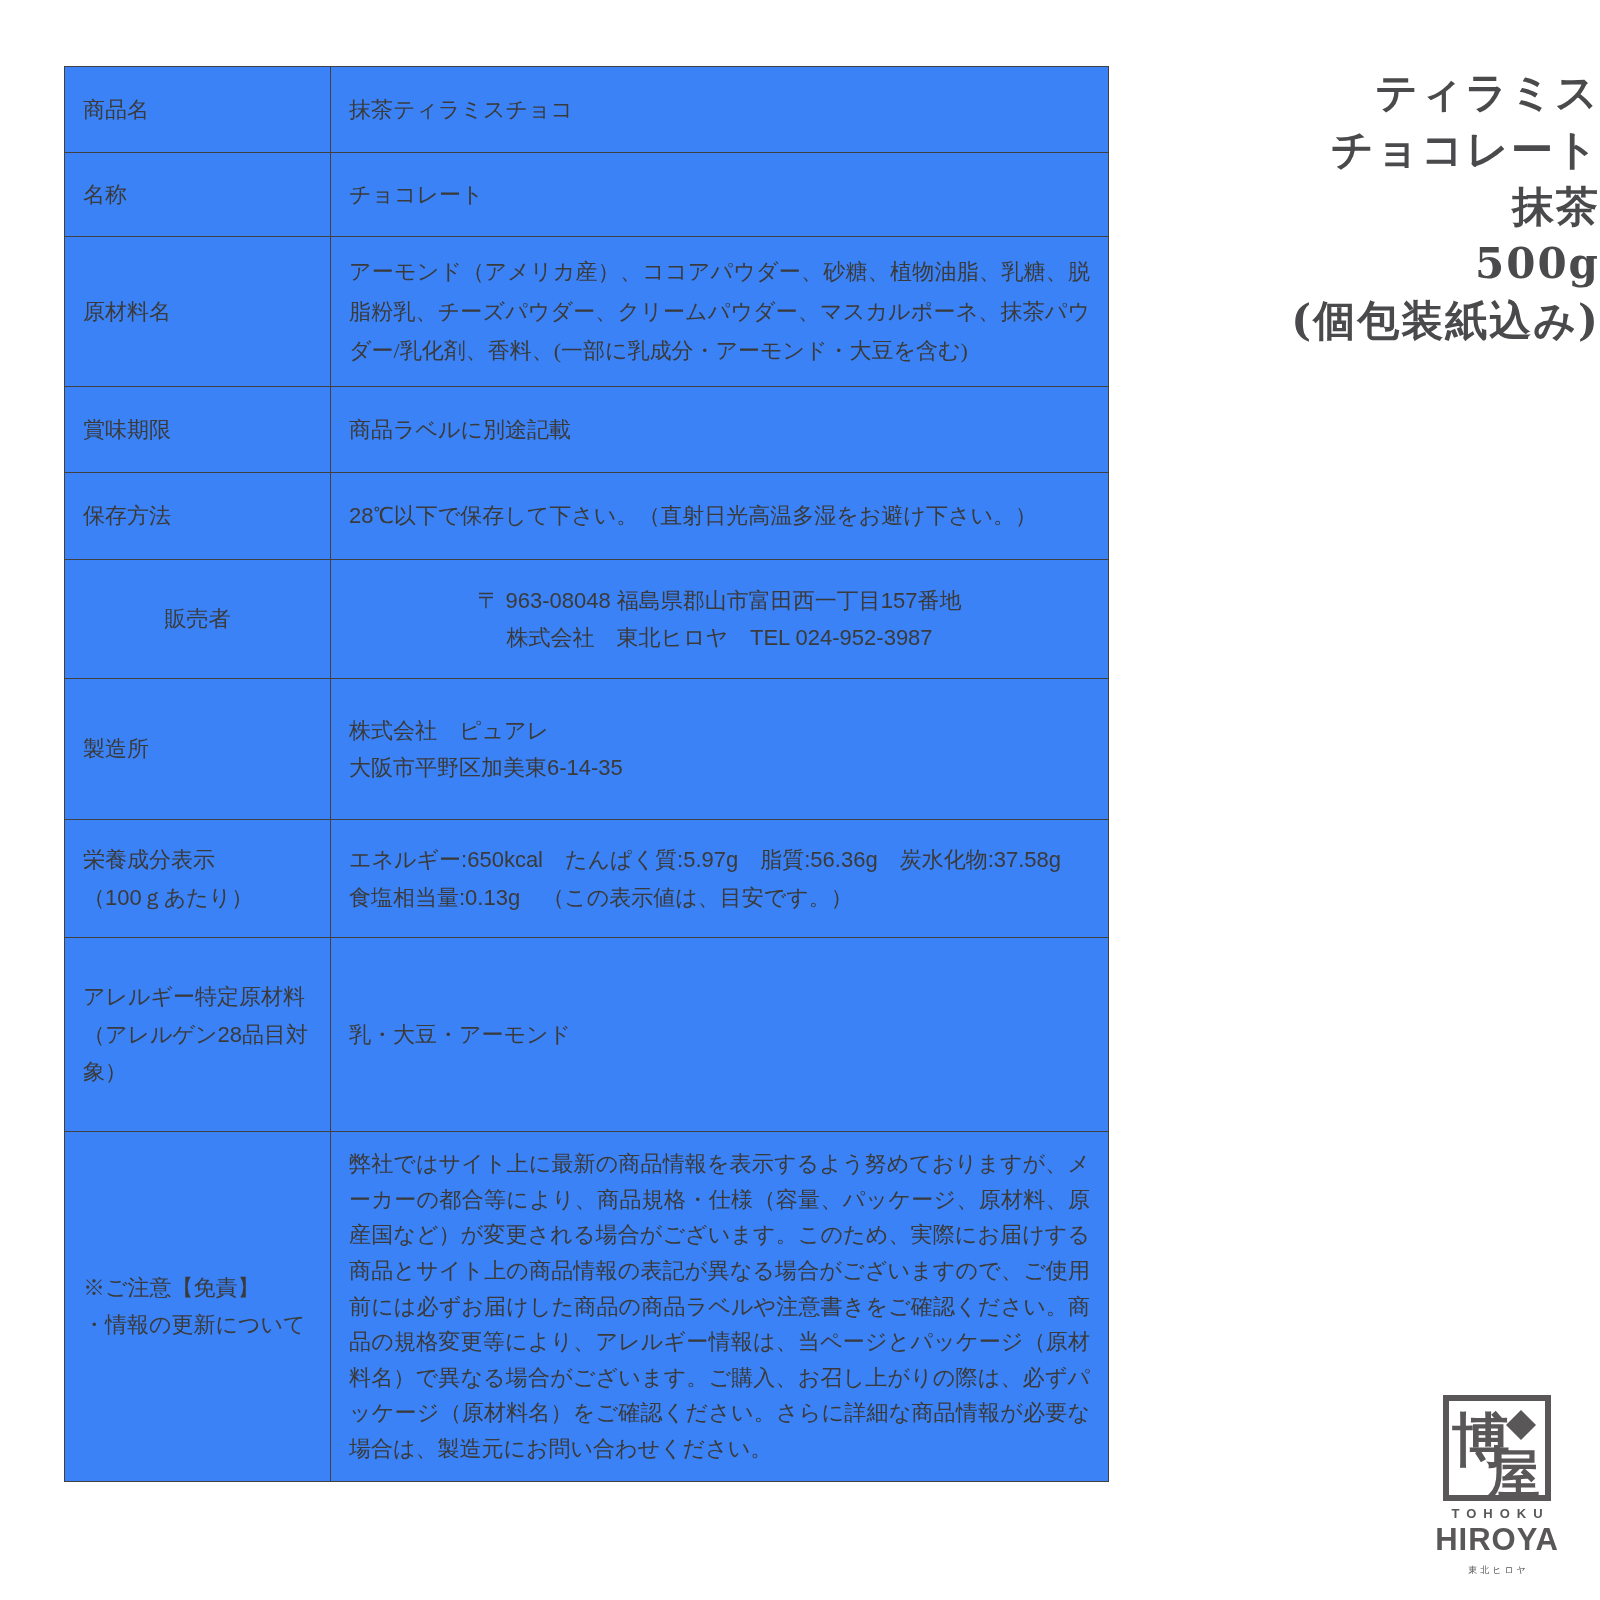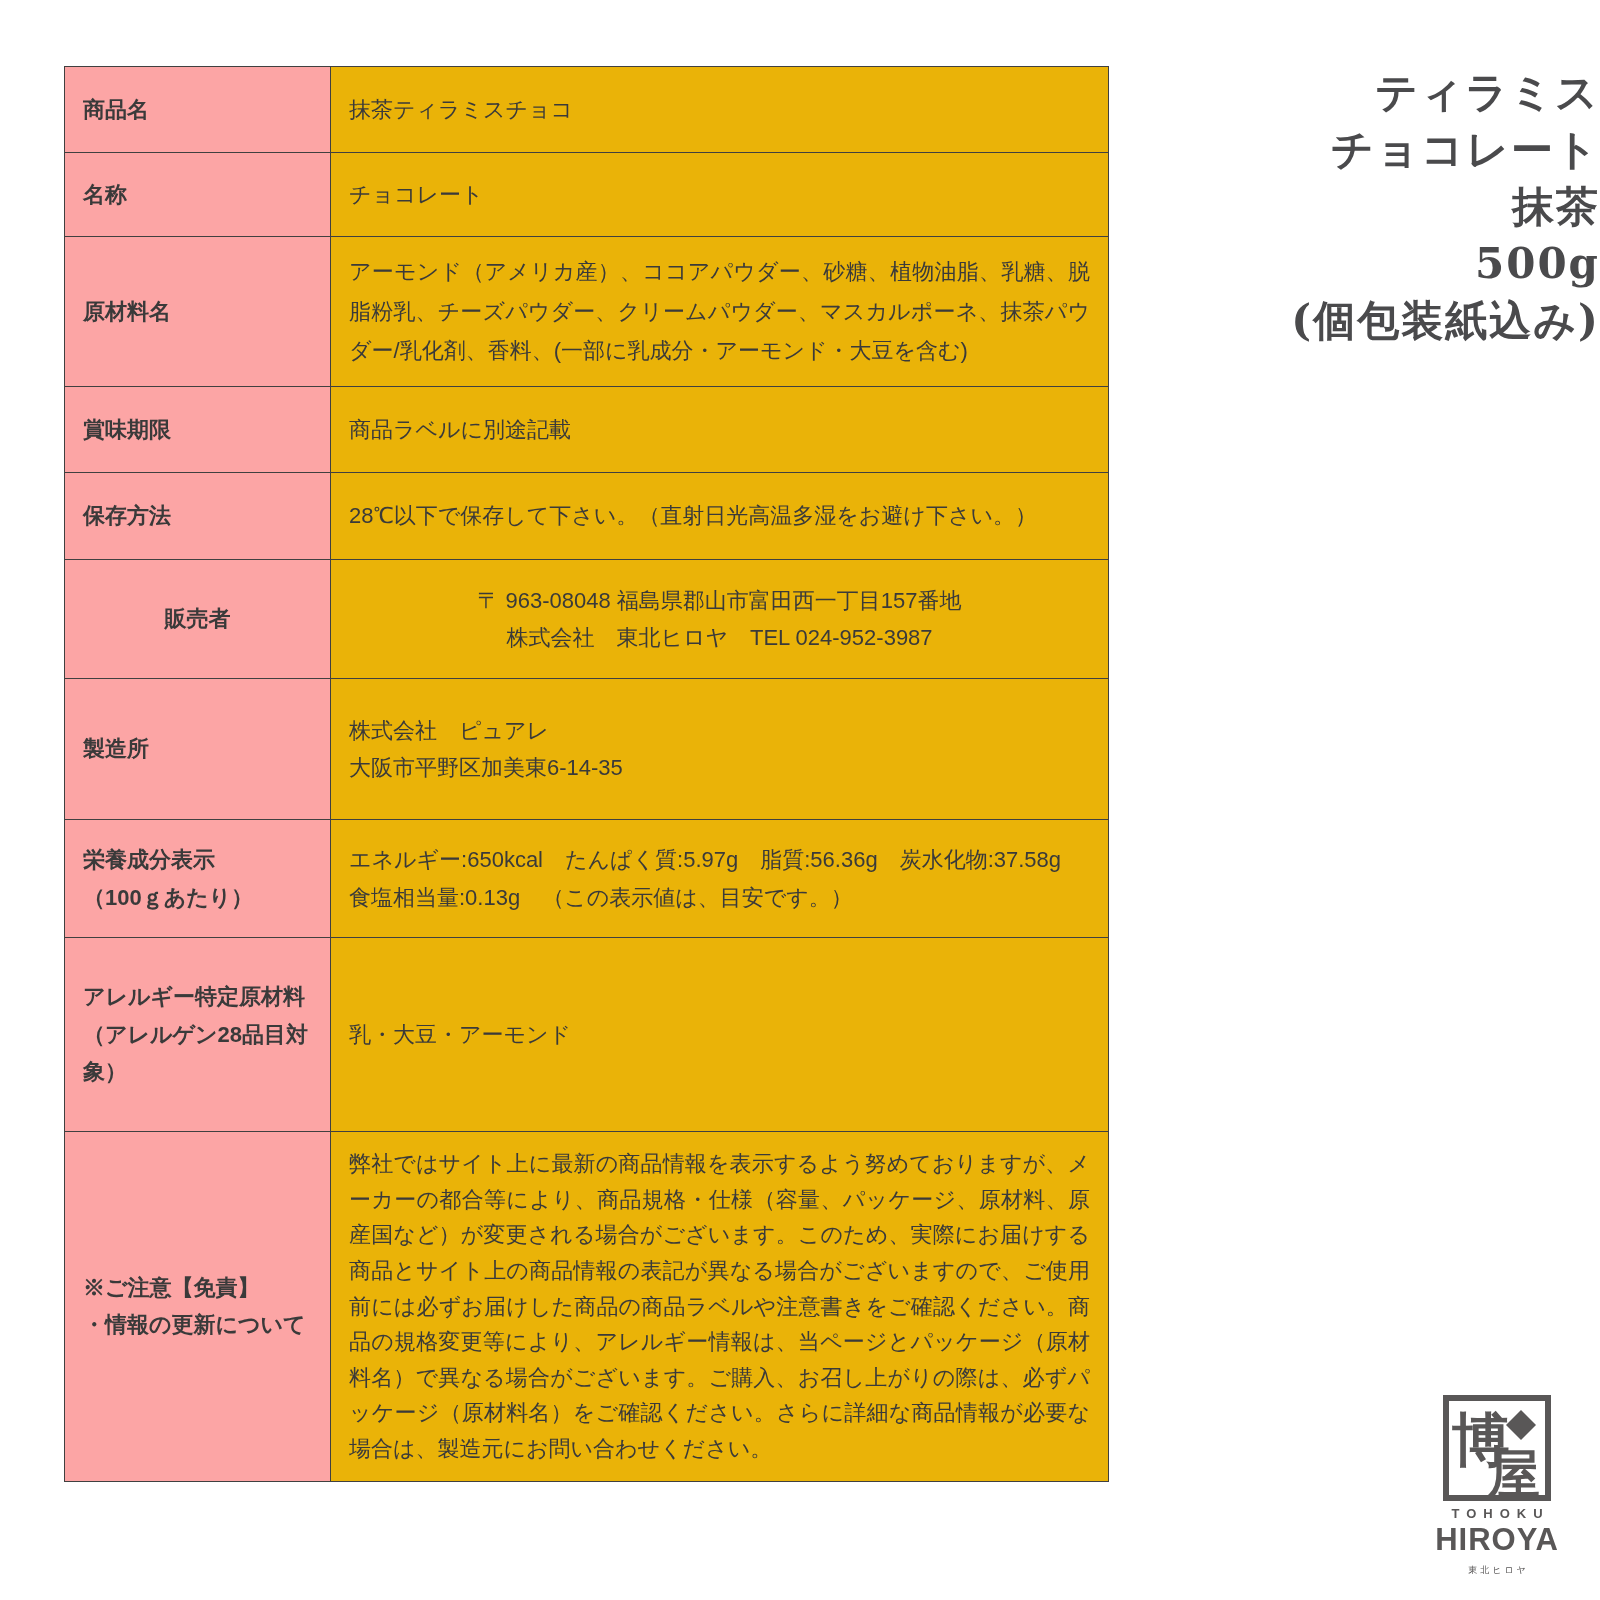--- a/index.html
+++ b/index.html
@@ -23,26 +23,25 @@
   }
   table.spec td {
     border: 1.5px solid #404040;
     vertical-align: middle;
     padding: 14px 18px;
     line-height: 1.7;
     white-space: pre-line;
     word-break: break-all;
   }
   td.label {
-    background: #fca5a5;
+    background: #3b82f6;
     line-height: 1.6;
-    font-weight: bold;
   }
-  td.value { background: #eab308; }
-  td.justify { text-align: justify; }
+  td.value { background: #3b82f6; }
+  td.justify { text-align: justify; font-family: Liberation Serif, serif; }
 
   tr.r1  { height: 86px; }
   tr.r2  { height: 84px; }
   tr.r3  { height: 150px; }
   tr.r4  { height: 85px; }
   tr.r5  { height: 86px; }
   tr.r6  { height: 87px; margin-left: 32px; }
   tr.r7  { height: 119px; text-align: center; }
   tr.r8  { height: 141px; }
   tr.r9  { height: 118px; }

